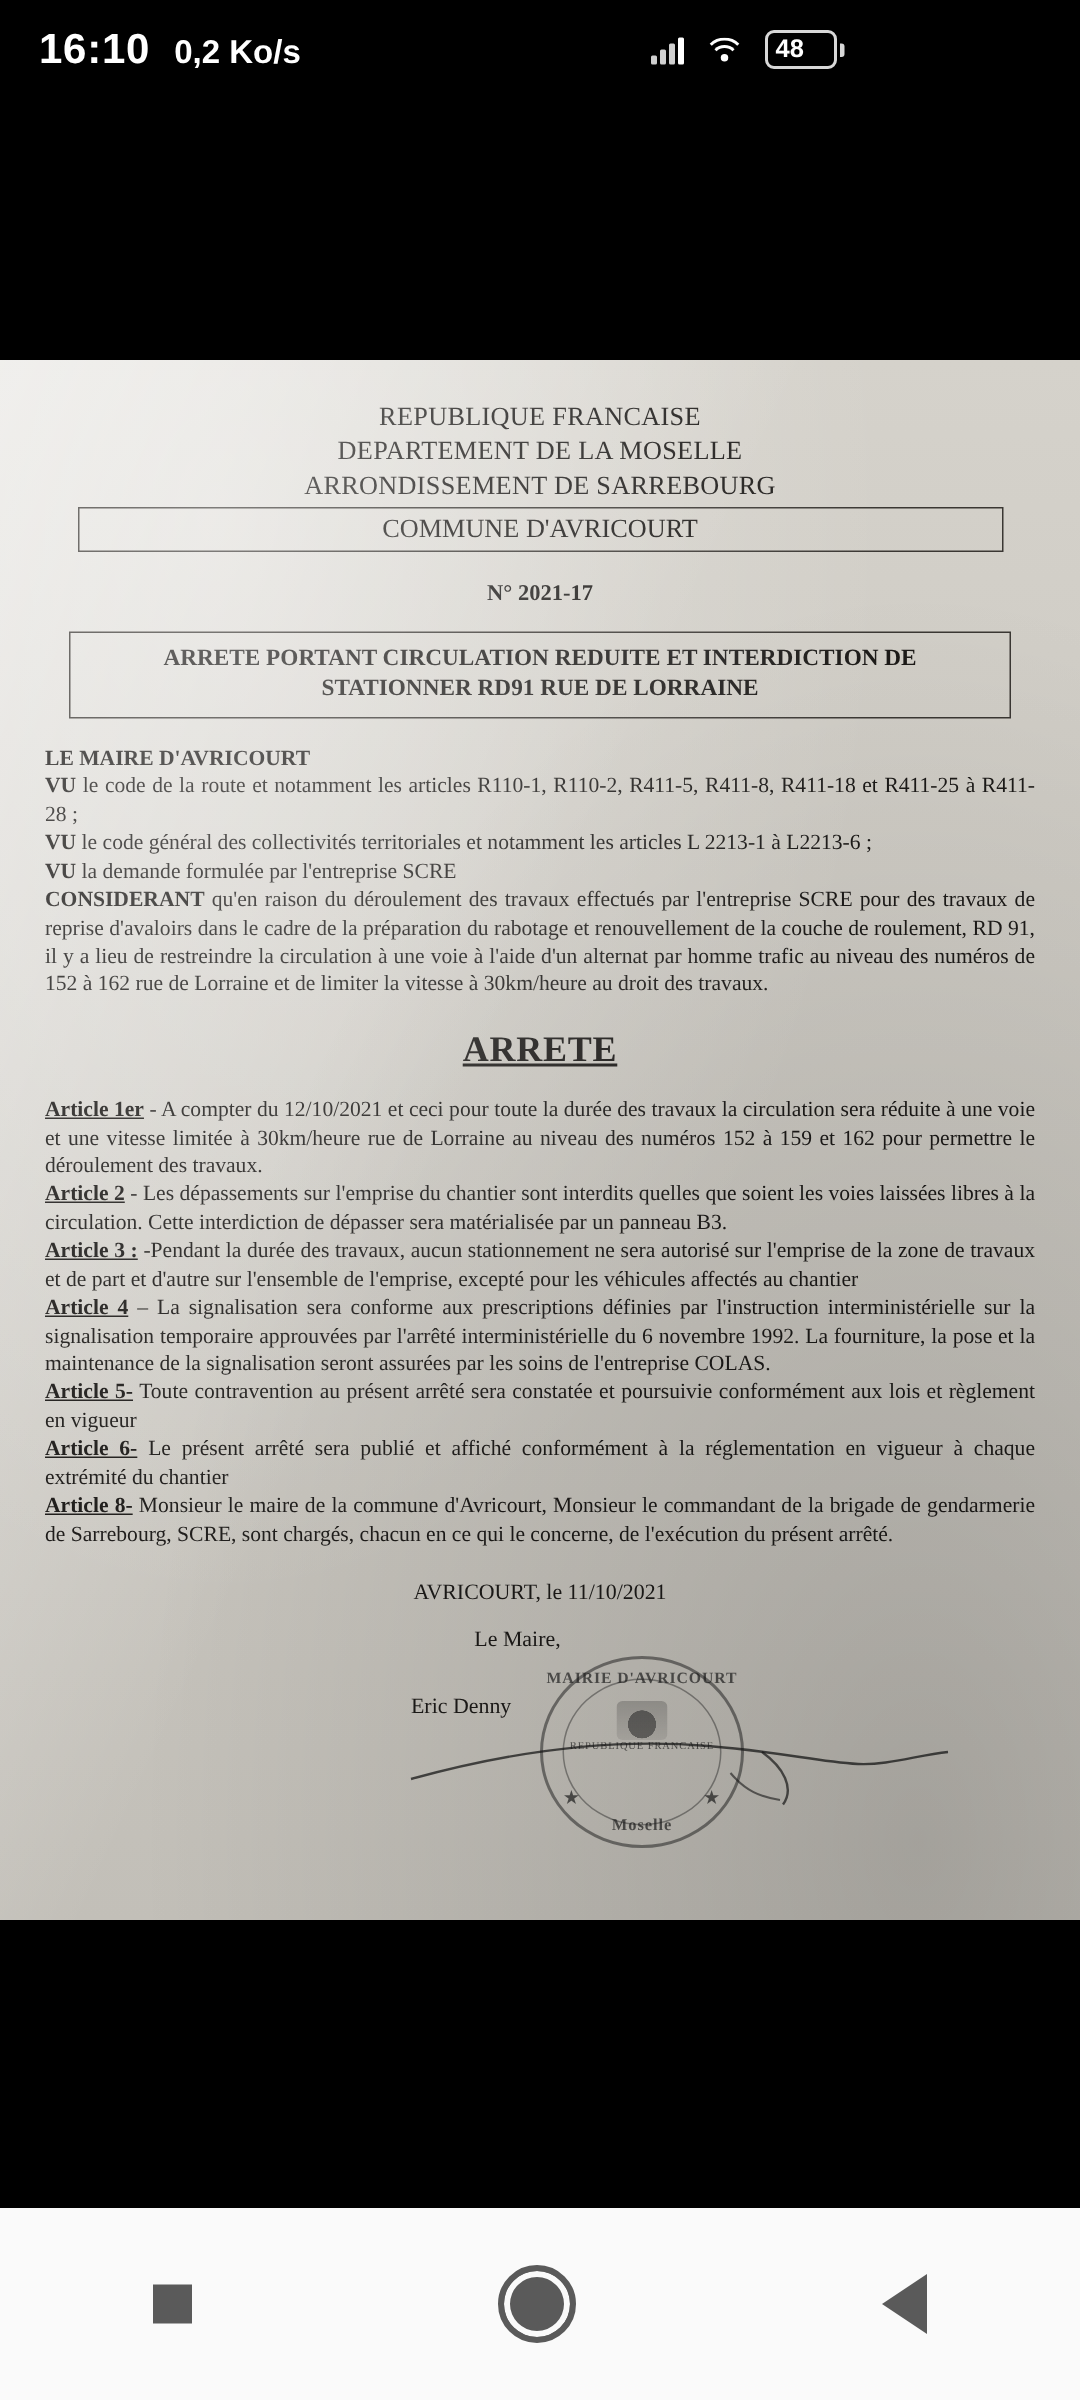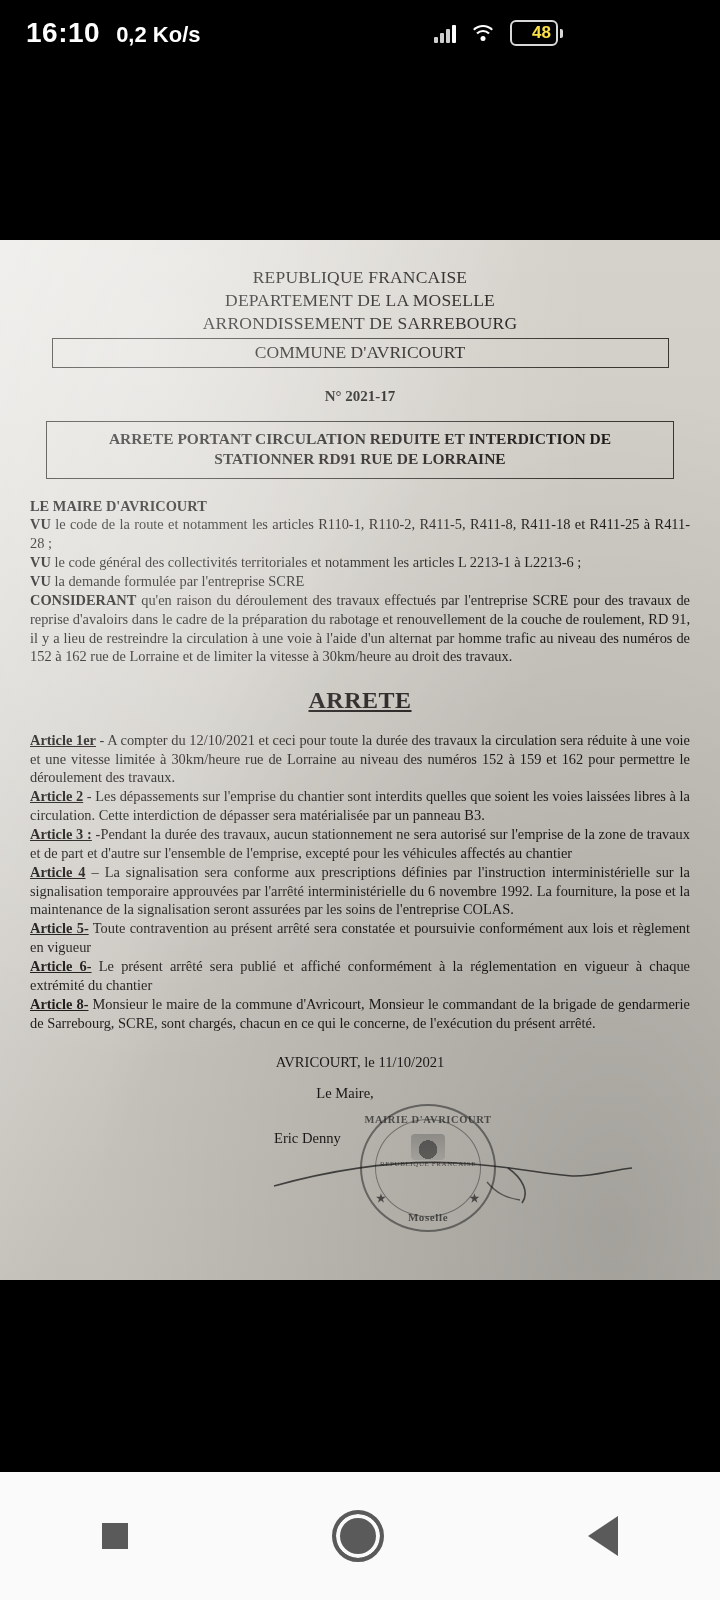--- a/index.html
+++ b/index.html
@@ -92,24 +92,24 @@
   .battery {
     display: flex;
     align-items: center;
   }
   .battery .body {
     border: 2px solid #d8d8d8;
     border-radius: 6px;
     padding: 1px 5px;
     font-size: 17px;
     font-weight: bold;
-    color: #fde047;
+    color: #ffffff;
     line-height: 20px;
     min-width: 34px;
-    text-align: right;
+    text-align: left;
   }
   .battery .tip {
     width: 3px;
     height: 9px;
     background: #d8d8d8;
     border-radius: 0 2px 2px 0;
     margin-left: 2px;
   }
 
   

